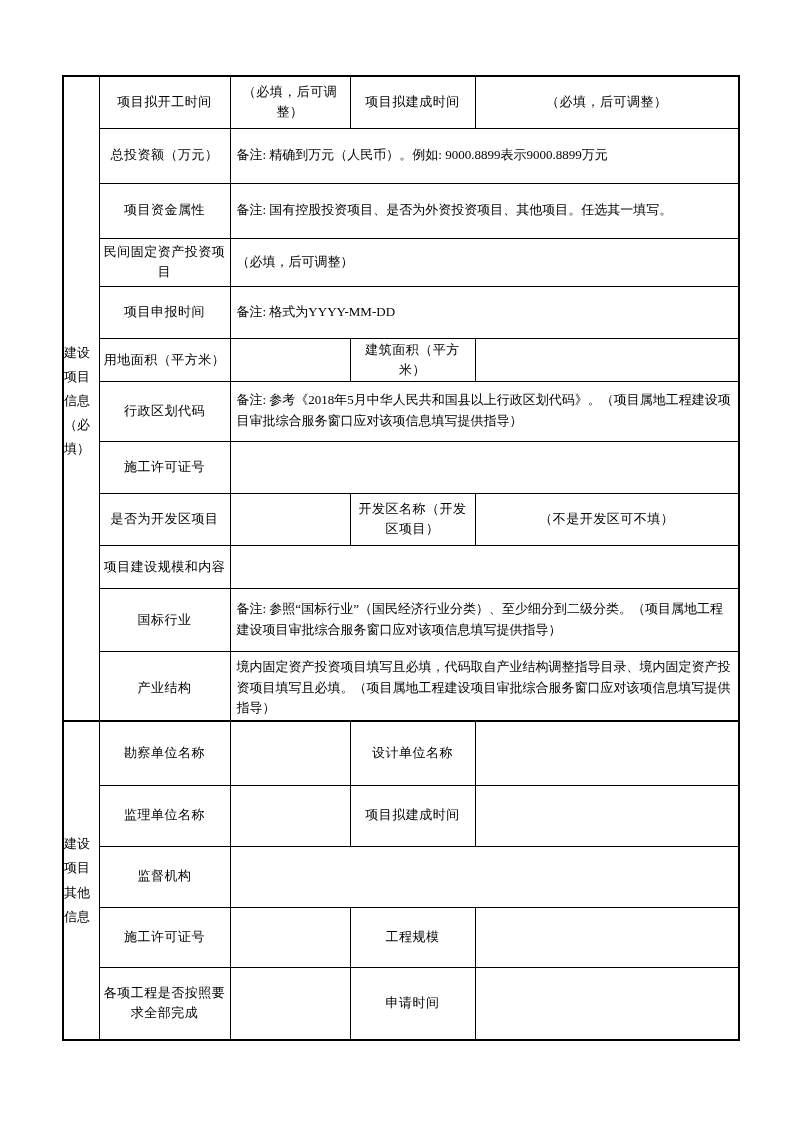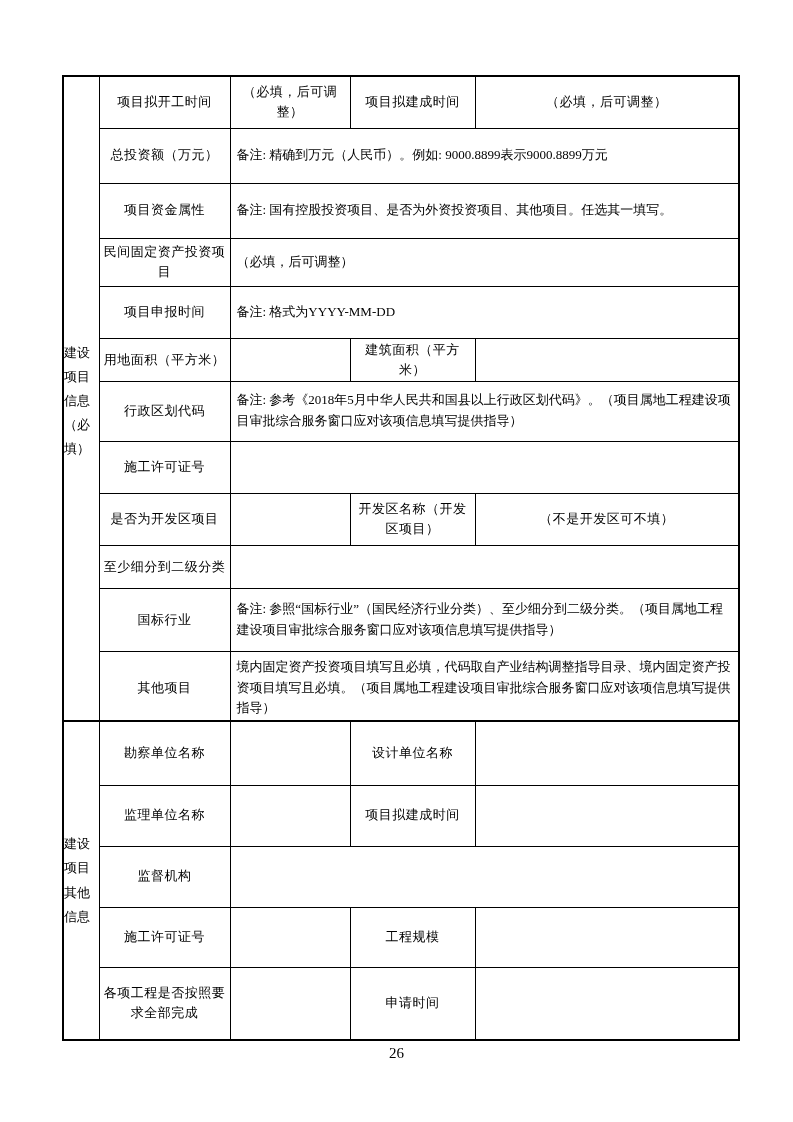--- a/index.html
+++ b/index.html
@@ -77,29 +77,29 @@
       <td class="lab">施工许可证号</td>
       <td class="blank" colspan="3"></td>
     </tr>
     <tr style="height:52px">
       <td class="lab">是否为开发区项目</td>
       <td class="blank"></td>
       <td class="lab">开发区名称（开发区项目）</td>
       <td class="val">（不是开发区可不填）</td>
     </tr>
     <tr style="height:43px">
-      <td class="lab">至少细分到二级分类</td>
+      <td class="lab">项目建设规模和内容</td>
       <td class="blank" colspan="3"></td>
     </tr>
     <tr style="height:63px">
       <td class="lab">国标行业</td>
       <td class="rem" colspan="3">备注: 参照“国标行业”（国民经济行业分类）、至少细分到二级分类。（项目属地工程建设项目审批综合服务窗口应对该项信息填写提供指导）</td>
     </tr>
     <tr style="height:74px">
-      <td class="lab">其他项目</td>
+      <td class="lab">产业结构</td>
       <td class="rem" colspan="3">境内固定资产投资项目填写且必填，代码取自产业结构调整指导目录、境内固定资产投资项目填写且必填。（项目属地工程建设项目审批综合服务窗口应对该项信息填写提供指导）</td>
     </tr>
   </tbody>
     </table>
 
   <table id="t2">
     <colgroup>
       <col style="width:36px">
         <col style="width:131px">
         <col style="width:120px">
@@ -135,14 +135,13 @@
     </tr>
     <tr style="height:73px">
       <td class="lab">各项工程是否按照要求全部完成</td>
       <td class="blank"></td>
       <td class="lab">申请时间</td>
       <td class="blank"></td>
     </tr>
   </tbody>
     </table>
 
-  <div class="pageno">26</div>
 </div>
 
 </body></html>

